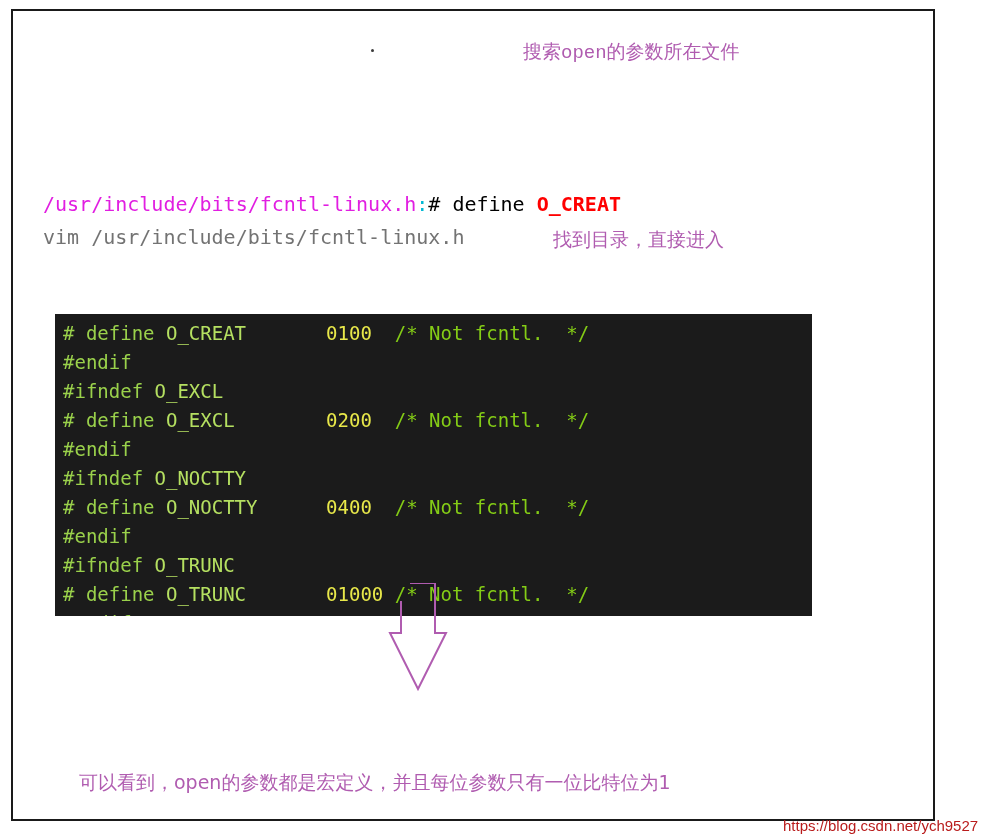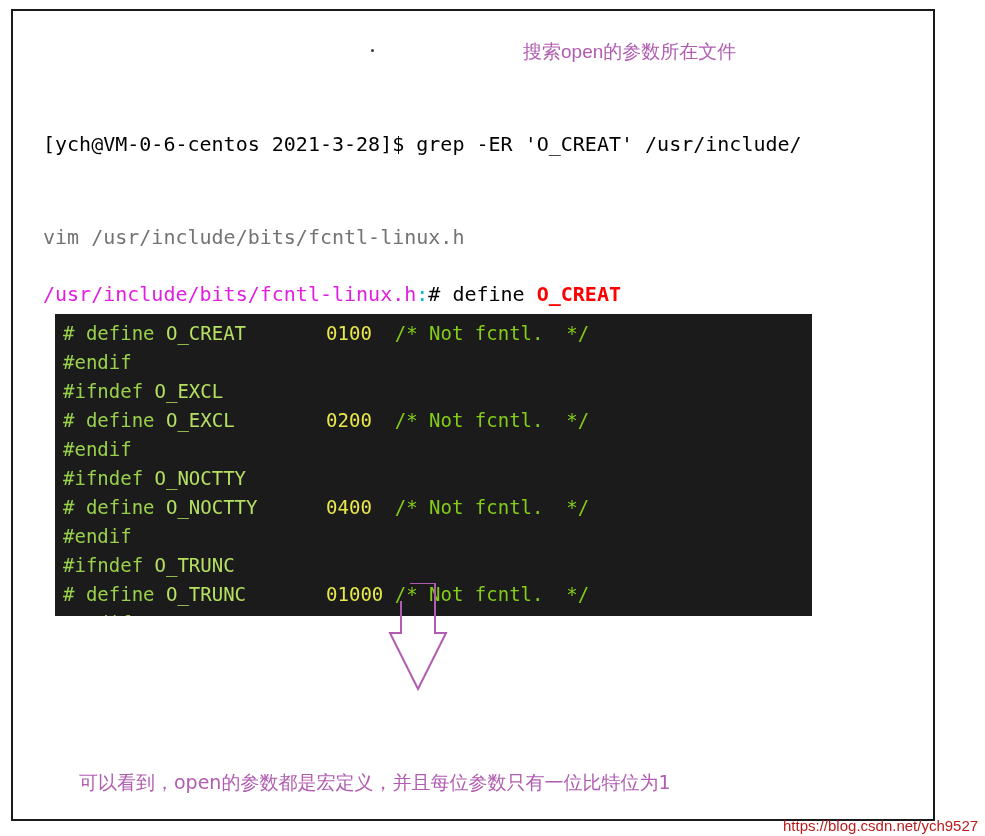--- a/index.html
+++ b/index.html
@@ -24,21 +24,21 @@
     height: 812px;
     border: 2px solid #1a1a1a;
     box-sizing: border-box;
     background: #ffffff;
   }
 
   
   .annot {
     position: absolute;
     color: #b05cb0;
-    font-family: Liberation Sans, sans-serif;
+    font-family: Liberation Mono, monospace;
     white-space: pre;
     text-align: right;
   }
   #note-top {
     left: 510px;
     top: 28px;
     font-size: 19px;
     letter-spacing: 0px;
   }
   #stray-dot {
@@ -143,27 +143,27 @@
 </head>
 <body>
 
 <div id="page-frame">
 
   <div id="stray-dot"></div>
 
   <div class="annot" id="note-top">搜索open的参数所在文件</div>
 
   <div id="console-block">
-    <span class="cline"><span class="c-black">[ych@VM-0-6-centos 2021-3-28]$ </span><span class="c-black">grep -ER 'O_CREAT' /usr/include/</span></span>
 
 
     <span class="cline"><span class="c-magenta">/usr/include/bits/fcntl-linux.h</span><span class="c-cyan">:</span><span class="c-black"># define </span><span class="c-red">O_CREAT</span></span>
   </div>
 
   <div id="vim-line">vim /usr/include/bits/fcntl-linux.h</div>
+  <div class="annot" id="note-vim">找到目录，直接进入</div>
 
   <div id="code-panel">
     <div id="code-lines"><span class="kline"><span class="k-pp"># define </span><span class="k-name">O_CREAT</span><span class="k-pp">       </span><span class="k-num">0100</span><span class="k-pp">  </span><span class="k-comment">/* Not fcntl.  */</span></span><span class="kline"><span class="k-pp">#endif</span></span><span class="kline"><span class="k-pp">#ifndef </span><span class="k-name">O_EXCL</span></span><span class="kline"><span class="k-pp"># define </span><span class="k-name">O_EXCL</span><span class="k-pp">        </span><span class="k-num">0200</span><span class="k-pp">  </span><span class="k-comment">/* Not fcntl.  */</span></span><span class="kline"><span class="k-pp">#endif</span></span><span class="kline"><span class="k-pp">#ifndef </span><span class="k-name">O_NOCTTY</span></span><span class="kline"><span class="k-pp"># define </span><span class="k-name">O_NOCTTY</span><span class="k-pp">      </span><span class="k-num">0400</span><span class="k-pp">  </span><span class="k-comment">/* Not fcntl.  */</span></span><span class="kline"><span class="k-pp">#endif</span></span><span class="kline"><span class="k-pp">#ifndef </span><span class="k-name">O_TRUNC</span></span><span class="kline"><span class="k-pp"># define </span><span class="k-name">O_TRUNC</span><span class="k-pp">       </span><span class="k-num">01000</span><span class="k-pp"> </span><span class="k-comment">/* Not fcntl.  */</span></span><span class="kline"><span class="k-pp">#endif</span></span></div>
   </div>
 
   <svg id="down-arrow" viewBox="0 0 60 108">
     <path d="M 22 0 L 47 0 L 47 50 L 58 50 L 30 106 L 2 50 L 13 50 L 13 18" fill="none" stroke="#b05cb0" stroke-width="2" stroke-linejoin="miter" stroke-linecap="butt"></path>
   </svg>
 
   <div id="note-bottom">

